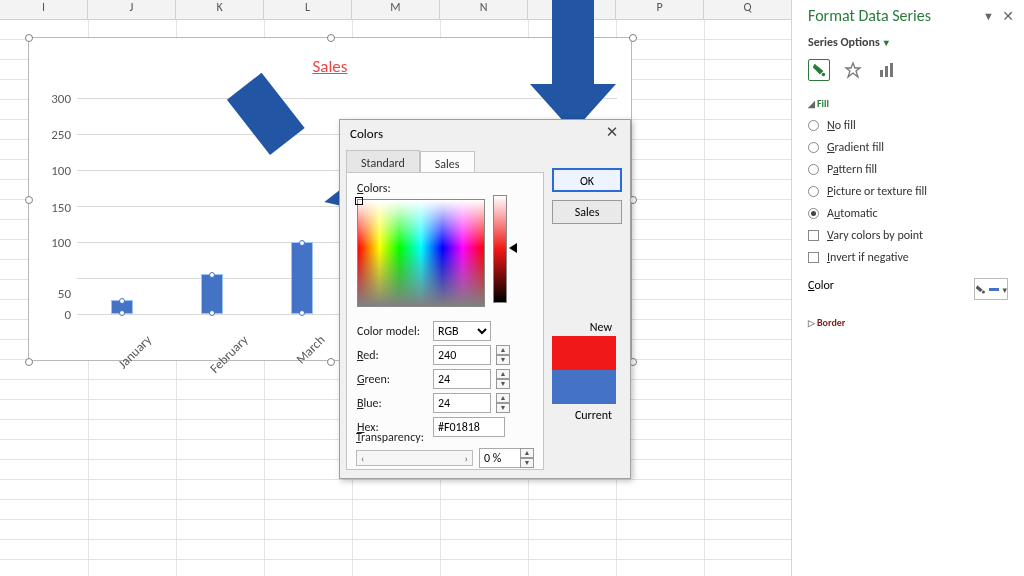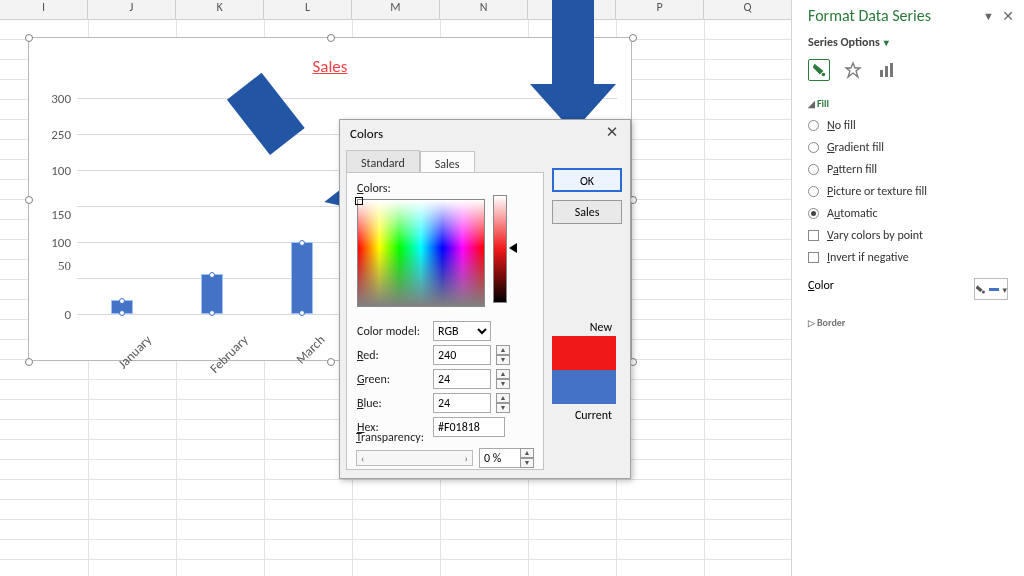--- a/index.html
+++ b/index.html
@@ -135,25 +135,25 @@
     <div class="row-line" style="top: 540px;"></div>
     <div class="row-line" style="top: 560px;"></div>
   </div>
 
 <div class="chart-box" id="chart">
   <div class="chart-title">Sales</div>
   <div class="plot" id="plot">
       <div class="gridline" style="top: 216px;"></div>
       <div class="y-axis-label" style="top: 216px;">0</div>
       <div class="gridline" style="top: 180px;"></div>
-      <div class="y-axis-label" style="top: 168px; font-family: Liberation Serif, serif;">50</div>
+      <div class="y-axis-label" style="top: 195px;">50</div>
       <div class="gridline" style="top: 144px;"></div>
       <div class="y-axis-label" style="top: 144px;">100</div>
       <div class="gridline" style="top: 108px;"></div>
-      <div class="y-axis-label" style="top: 116px;">150</div>
+      <div class="y-axis-label" style="top: 109px;">150</div>
       <div class="gridline" style="top: 72px;"></div>
       <div class="y-axis-label" style="top: 72px;">100</div>
       <div class="gridline" style="top: 36px;"></div>
       <div class="y-axis-label" style="top: 36px;">250</div>
       <div class="gridline" style="top: 0px;"></div>
       <div class="y-axis-label" style="top: 0px;">300</div>
       <div class="bar" style="left: 34px; height: 14.4px;">
         <div class="h"></div>
         <div class="h bot"></div>
       </div>
@@ -347,14 +347,14 @@
     <div class="color-btn">
       <svg width="14" height="14" viewBox="0 0 14 14">
           <path d="M3 2 L10 8 L7 11 L1 6 Z" fill="#555"></path>
           <circle cx="11" cy="11" r="2" fill="#555"></circle>
         </svg>
       <span class="sw"></span>
         <span class="ar">▾</span>
     </div>
   </div>
 
-  <div class="section-hdr collapsed" style="color:#737373;">Border</div>
+  <div class="section-hdr collapsed" style="color:#7f1d1d;">Border</div>
 </div>
 
 </body></html>

